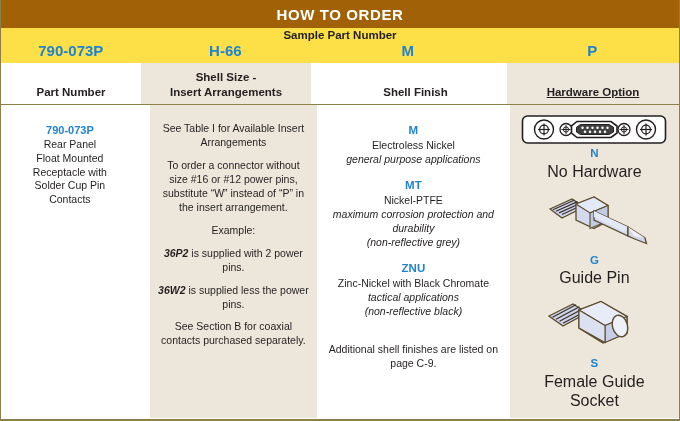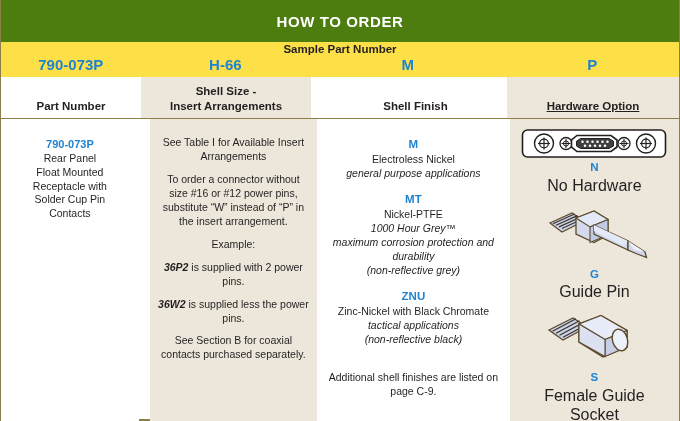--- a/index.html
+++ b/index.html
@@ -20,22 +20,22 @@
     height: 421px;
     position: relative;
     border-left: 1px solid #8c7f4a;
     border-right: 1px solid #8c7f4a;
     border-bottom: 2px solid #8c7f4a;
     background: #ffffff;
   }
 
   
   .title-band {
-    height: 42px;
-    background: #4d7c0f;
+    height: 28px;
+    background: #a16207;
     display: flex;
     align-items: center;
     justify-content: center;
   }
   .title-band .title-text {
     color: #ffffff;
     font-size: 15px;
     font-weight: bold;
     letter-spacing: 0.6px;
   }
@@ -197,21 +197,20 @@
 
       <div class="fin-block">
         <div class="fin-code">M</div>
         <div class="fin-name">Electroless Nickel</div>
         <div class="fin-sub">general purpose applications</div>
       </div>
 
       <div class="fin-block">
         <div class="fin-code">MT</div>
         <div class="fin-name">Nickel-PTFE</div>
-        <div class="fin-sub">1000 Hour Grey™</div>
         <div class="fin-sub">maximum corrosion protection and durability</div>
         <div class="fin-sub">(non-reflective grey)</div>
       </div>
 
       <div class="fin-block">
         <div class="fin-code">ZNU</div>
         <div class="fin-name">Zinc-Nickel with Black Chromate</div>
         <div class="fin-sub">tactical applications</div>
         <div class="fin-sub">(non-reflective black)</div>
       </div>

